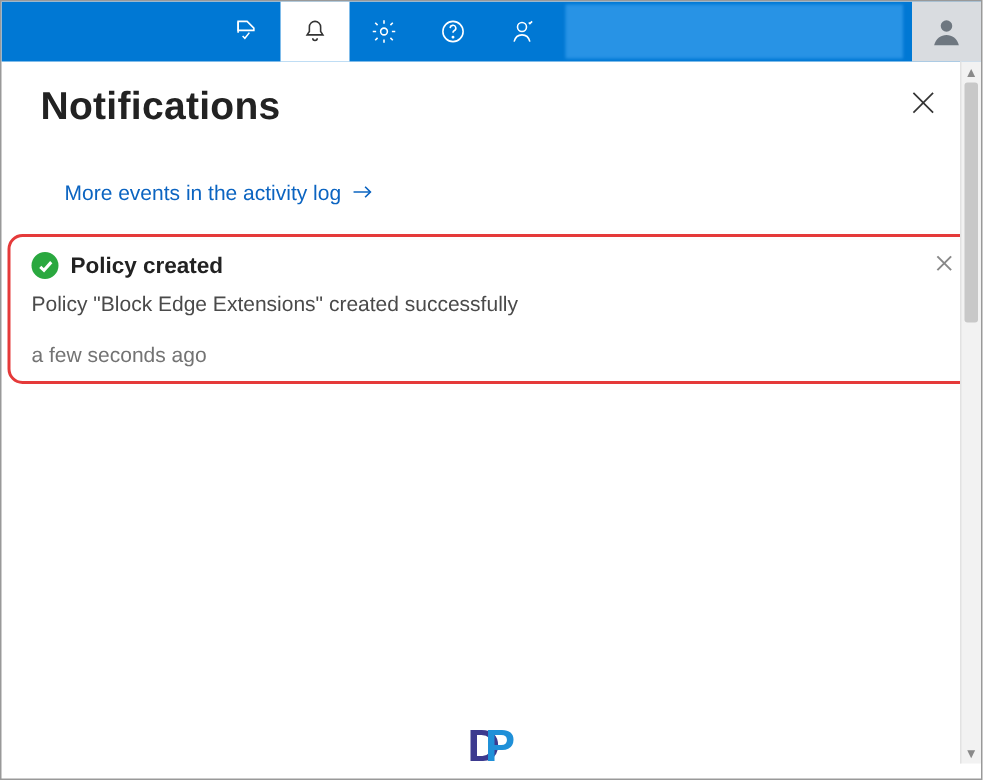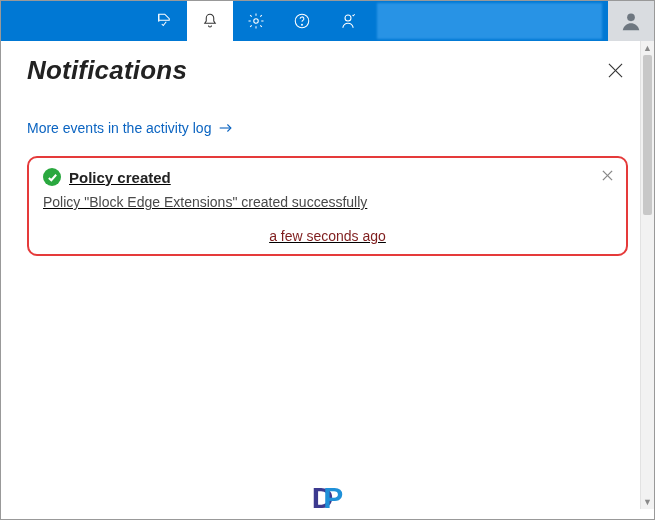--- a/index.html
+++ b/index.html
@@ -6,40 +6,40 @@
   body { width: 655px; height: 520px; border: 1px solid #999; position: relative; background: #fff; overflow: hidden; }
 
   .topbar { height: 40px; background: #0078d4; display: flex; align-items: stretch; padding-left: 140px; position: relative; }
   .topbar .tb-btn { width: 46px; display: flex; align-items: center; justify-content: center; color: #fff; cursor: pointer; }
   .topbar .tb-btn.active { background: #fff; color: #333; }
   .topbar .tb-btn svg { width: 18px; height: 18px; stroke: currentColor; fill: none; stroke-width: 1.4; }
   .topbar .blur { flex: 1; background: #2893e5; margin-left: 6px; margin-right: 6px; height: 36px; align-self: center; filter: blur(1px); }
   .topbar .avatar { width: 46px; display: flex; align-items: center; justify-content: center; background: #d9dce0; }
   .topbar .avatar svg { width: 22px; height: 22px; fill: #6e7780; }
 
-  .panel-header { display: flex; align-items: center; justify-content: space-between; padding: 14px 26px 10px 26px; font-style: italic; }
+  .panel-header { display: flex; align-items: flex-start; justify-content: space-between; padding: 14px 26px 10px 26px; }
   .panel-header h1 { font-size: 26px; font-weight: 600; color: #222; letter-spacing: 0.2px; }
   .panel-header .close { width: 26px; height: 26px; display: flex; align-items: center; justify-content: center; cursor: pointer; color: #333; }
   .panel-header .close svg { width: 15px; height: 15px; stroke: #333; stroke-width: 1.2; }
 
   .panel-links { display: flex; align-items: center; justify-content: space-between; padding: 24px 26px 14px 26px; font-size: 14px; }
-  .panel-links .more-link { color: #0b64c1; cursor: pointer; display: flex; align-items: center; gap: 8px; }
+  .panel-links .more-link { color: #0b64c1; cursor: pointer; display: flex; align-items: center; gap: 8px; margin-left: 16px; }
   .panel-links .more-link svg { width: 14px; height: 12px; stroke: #0b64c1; fill: none; stroke-width: 1.6; }
   .panel-links .dismiss { color: #0b64c1; cursor: pointer; display: flex; align-items: center; gap: 10px; }
   .panel-links .dismiss svg { width: 14px; height: 14px; stroke: #0b64c1; fill: none; stroke-width: 1.6; }
 
-  .notif-card { margin: 6px 26px; border: 2.5px solid #e53a3a; border-radius: 10px; padding: 10px 14px 10px 14px; position: relative; text-decoration: underline; }
+  .notif-card { margin: 6px 4px; border: 2.5px solid #e53a3a; border-radius: 10px; padding: 10px 14px 10px 14px; position: relative; }
   .notif-card .row1 { display: flex; align-items: center; gap: 8px; }
   .notif-card .success-icon { width: 18px; height: 18px; border-radius: 50%; background: #2aa83f; display: flex; align-items: center; justify-content: center; }
   .notif-card .success-icon svg { width: 11px; height: 11px; stroke: #fff; fill: none; stroke-width: 2.2; }
   .notif-card .title { font-size: 15px; font-weight: 600; color: #222; }
   .notif-card .dismiss-x { position: absolute; top: 8px; right: 10px; width: 18px; height: 18px; display: flex; align-items: center; justify-content: center; cursor: pointer; color: #888; }
   .notif-card .dismiss-x svg { width: 11px; height: 11px; stroke: #888; stroke-width: 1.4; }
   .notif-card .body { margin-top: 8px; font-size: 14px; color: #4a4a4a; }
-  .notif-card .ts { text-align: center; font-size: 14px; color: #7f1d1d; margin-top: 18px; }
+  .notif-card .ts { text-align: left; font-size: 14px; color: #737373; margin-top: 18px; }
 
   .footer-logo { position: absolute; bottom: 4px; left: 50%; transform: translateX(-50%); font-size: 30px; font-weight: 700; display: flex; }
   .footer-logo .d { color: #3c3a8f; }
   .footer-logo .p { color: #1f90d8; margin-left: -10px; }
 
   .scrollbar { position: absolute; right: 0; top: 40px; bottom: 10px; width: 14px; background: #f2f2f2; border-left: 1px solid #e2e2e2; }
   .scrollbar .arrow { height: 14px; display: flex; align-items: center; justify-content: center; color: #8a8a8a; font-size: 9px; }
   .scrollbar .thumb { position: absolute; top: 14px; left: 2px; right: 2px; height: 160px; background: #c8c8c8; border-radius: 2px; }
 </style>
 </head>

